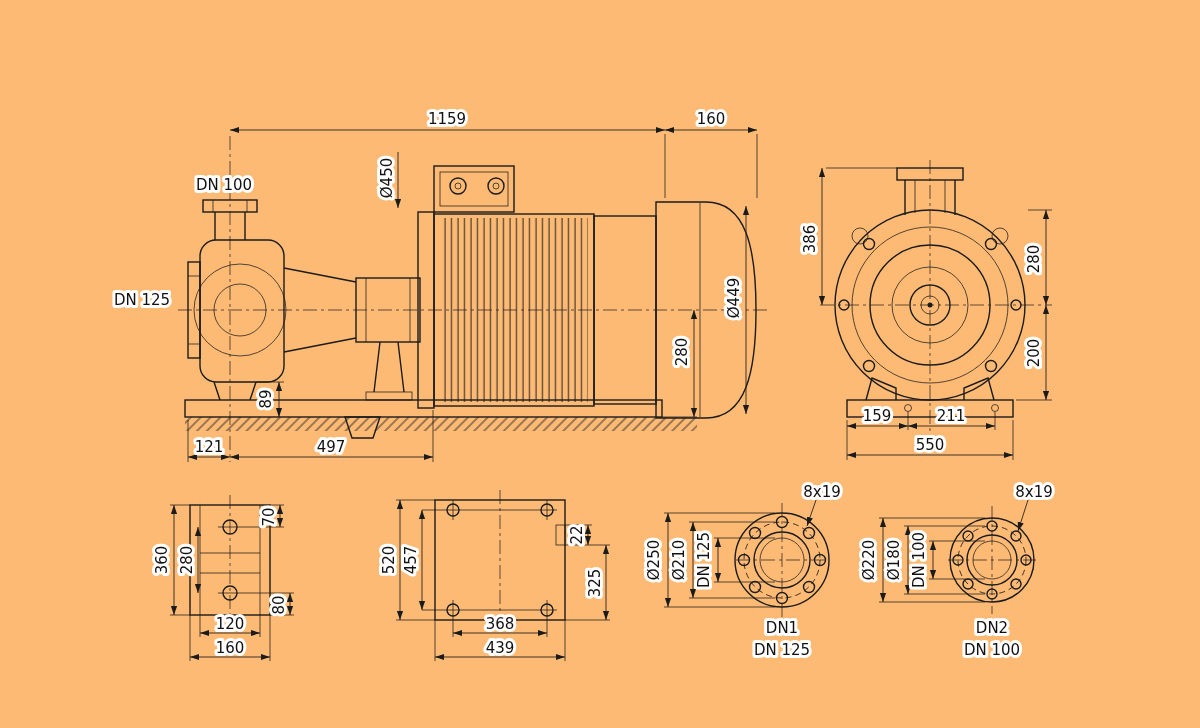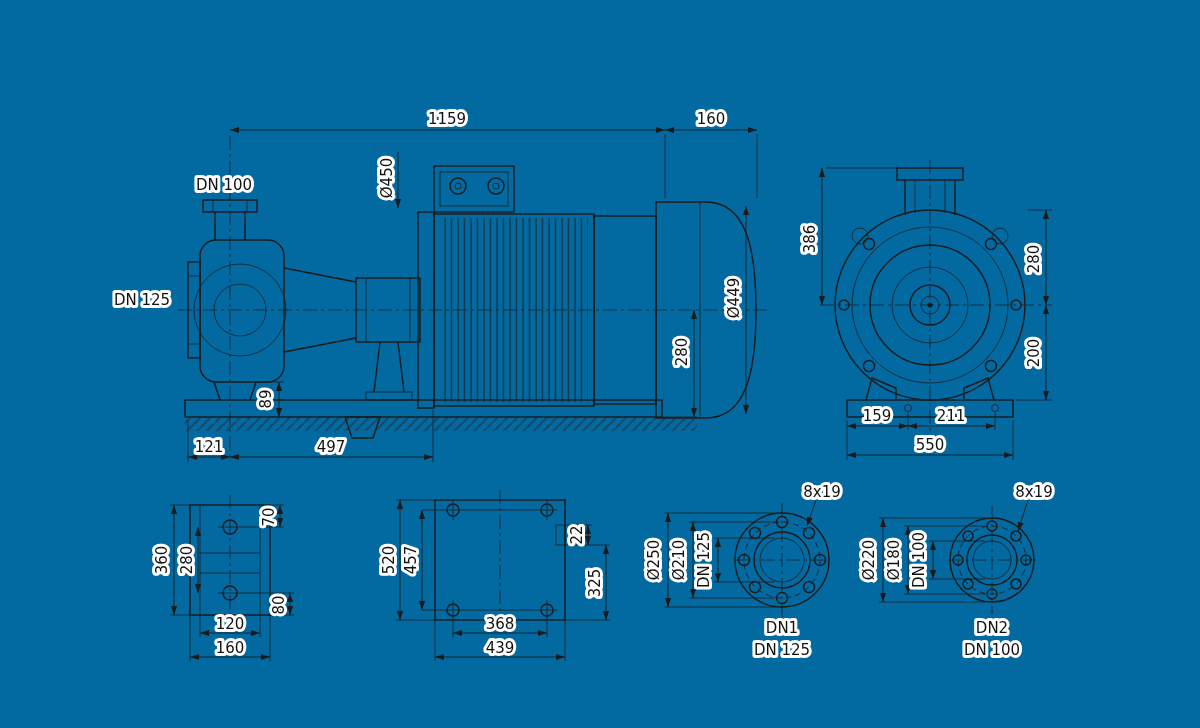--- a/index.html
+++ b/index.html
@@ -1,16 +1,16 @@
 <!DOCTYPE html>
 <html><head>
 <meta charset="utf-8">
 <style>
   html,body { margin:0; padding:0; background:#ffffff; }
-  .stage { position:relative; width:1200px; height:728px; background:#0369a1; overflow:hidden; }
+  .stage { position:relative; width:1200px; height:728px; background:#fdba74; overflow:hidden; }
   svg { display:block; }
   
   .o  { fill:none; stroke:#1b1b1b; stroke-width:1.4; }
   .t  { fill:none; stroke:#1b1b1b; stroke-width:0.75; }
   .d  { fill:none; stroke:#1b1b1b; stroke-width:0.85; }
   .cl { fill:none; stroke:#1b1b1b; stroke-width:0.7; stroke-dasharray:14 4 3 4; }
   .bc { fill:none; stroke:#1b1b1b; stroke-width:0.85; stroke-dasharray:6 4; }
   text { font-family:"DejaVu Sans", sans-serif; font-size:15px; fill:#111;
          paint-order:stroke; stroke:#ffffff; stroke-width:6px; stroke-linejoin:round; }
 </style>

